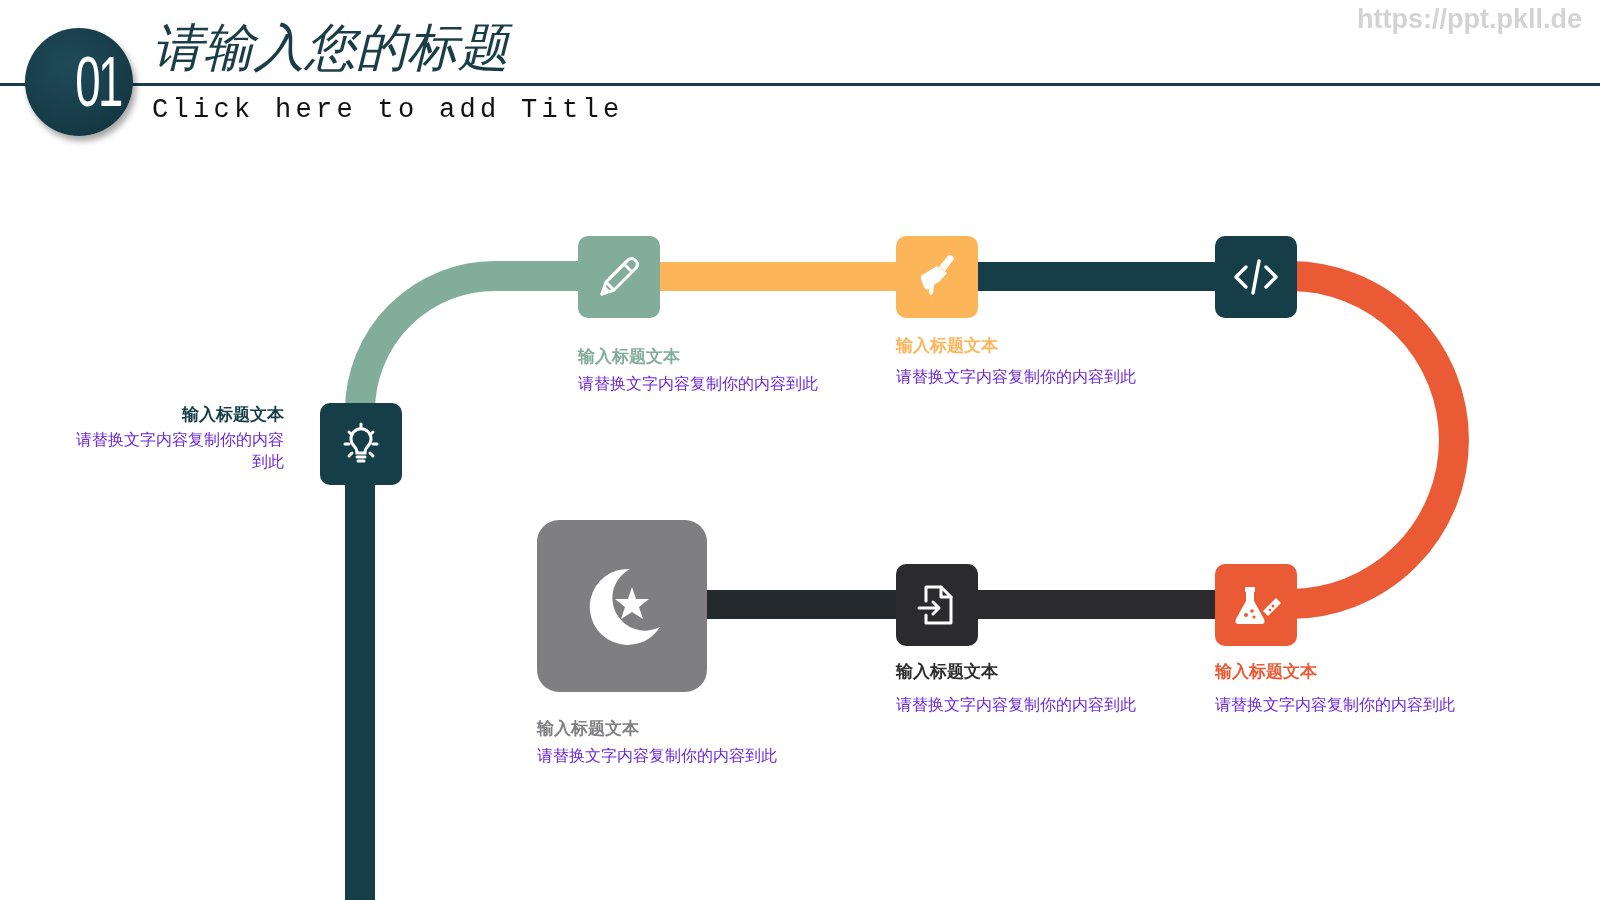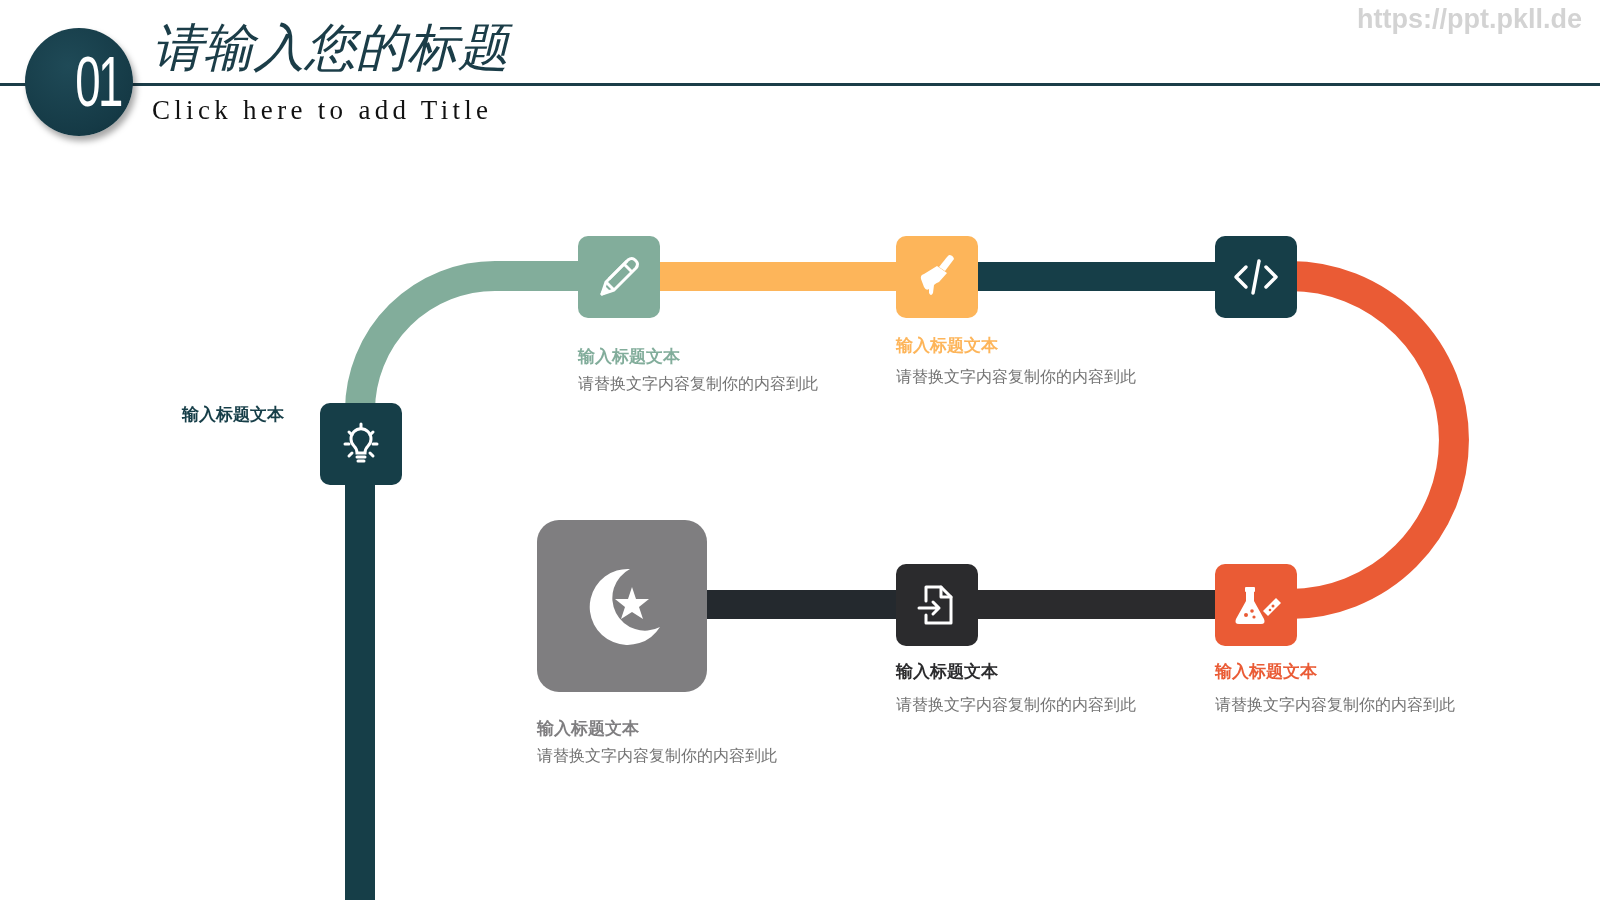--- a/index.html
+++ b/index.html
@@ -16,39 +16,39 @@
   .badge-num {
     color: #ffffff; font-family: "Liberation Sans", sans-serif; font-size: 70px;
     letter-spacing: -4px; transform: scaleX(0.65); line-height: 1; font-weight: normal;
   }
   .title-cn {
     position: absolute; left: 152px; top: 16px; font-size: 51px; color: #1b3d48;
     font-family: "DejaVu Sans", sans-serif; letter-spacing: 0px; line-height: 64px; font-style: italic;
   }
   .title-en {
     position: absolute; left: 152px; top: 94px; font-size: 27px; color: #111;
-    font-family: Liberation Serif, serif; letter-spacing: 4.3px; line-height: 32px;
+    font-family: Liberation Mono, monospace; letter-spacing: 4.3px; line-height: 32px;
   }
   .watermark {
     position: absolute; right: 18px; top: 4px; font-size: 27px; color: #d3d3d3;
     font-family: "Liberation Sans", sans-serif; font-weight: bold;
   }
 
   svg.paths { position: absolute; left: 0; top: 0; }
 
   .node {
     position: absolute; width: 82px; height: 82px; border-radius: 10px;
     display: flex; align-items: center; justify-content: center;
   }
   .node svg { display: block; }
   .node.big { width: 170px; height: 172px; border-radius: 22px; }
 
   .label { position: absolute; }
   .label .t { font-size: 17px; font-weight: bold; line-height: 22px; }
-  .label .d { font-size: 16px; color: #737373; line-height: 22px; margin-top: 6px; }
+  .label .d { font-size: 16px; color: #6d28d9; line-height: 22px; margin-top: 6px; }
   .label.right { text-align: right; }
 </style>
 </head>
 <body>
 
 <div class="header-line"></div>
 <div class="badge">
   <span class="badge-num">01</span>
 </div>
 <div class="title-cn">请输入您的标题</div>
@@ -125,20 +125,24 @@
 
 <div class="node big" style="left:537px; top:520px; background:#7f7e80;">
   <svg width="90" height="90" viewBox="0 0 90 90" fill="#fff">
     <path d="M53 8 A38 38 0 1 0 83 66 A32 32 0 1 1 53 8 Z"></path>
     <polygon points="55,26 59,38 72,38 62,46 66,58 55,51 44,58 48,46 38,38 51,38"></polygon>
   </svg>
 </div>
 
 <div class="label right" style="right:1316px; top:403px; width:240px;">
   <div class="t" style="color:#163e48;">输入标题文本</div>
+  <div class="d" style="margin-top:4px;">
+    <div>请替换文字内容复制你的内容</div>
+    <div>到此</div>
+  </div>
 </div>
 
 <div class="label" style="left:578px; top:345px;">
   <div class="t" style="color:#82ad9b;">输入标题文本</div>
   <div class="d">请替换文字内容复制你的内容到此</div>
 </div>
 
 <div class="label" style="left:896px; top:334px;">
   <div class="t" style="color:#fdb55a;">输入标题文本</div>
   <div class="d" style="margin-top:10px;">请替换文字内容复制你的内容到此</div>

